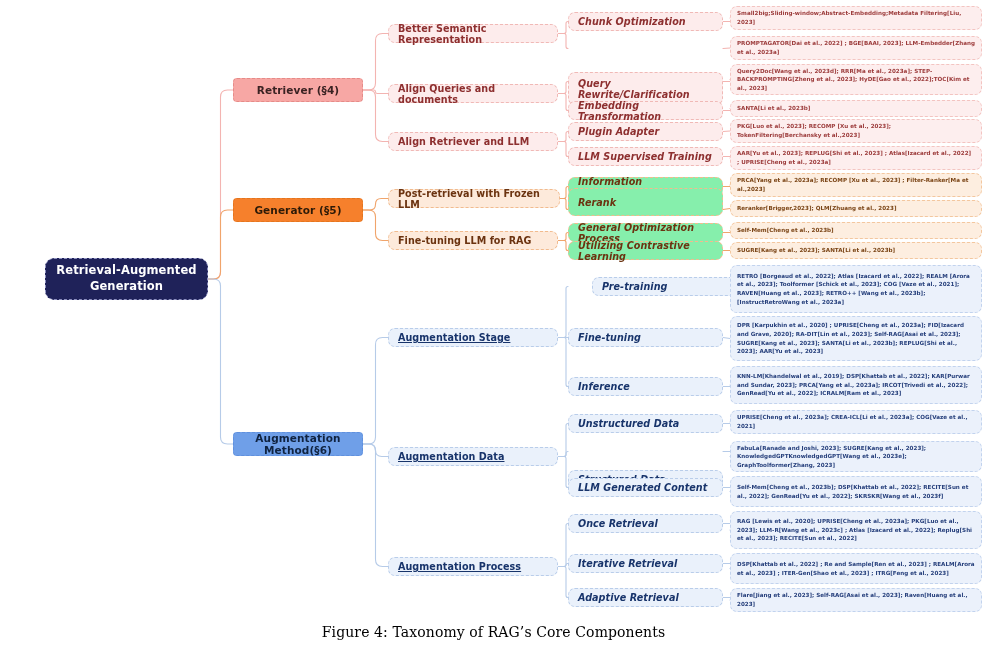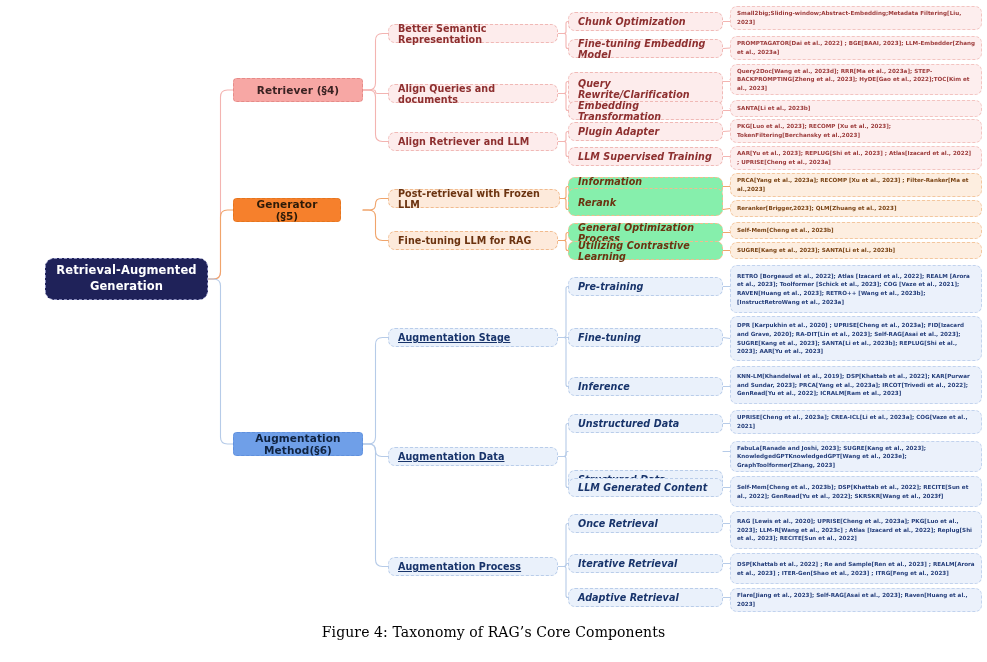--- a/index.html
+++ b/index.html
@@ -191,23 +191,20 @@
       </div>
       <div class="node l2 red" style="left: 388px; top: 24px; width: 170px; height: 19px;">
         <span class="txt">Better Semantic Representation</span>
       </div>
       <div class="node l3 red" style="left: 568px; top: 12px; width: 155px; height: 19px;">
         <span class="txt">Chunk Optimization</span>
       </div>
       <div class="node leaf red" style="left: 730px; top: 6px; width: 252px; height: 24px;">
         <span class="txt">Small2big;Sliding-window;Abstract-Embedding;Metadata Filtering[Liu, 2023]</span>
       </div>
-      <div class="node l3 red" style="left: 568px; top: 39px; width: 155px; height: 19px;">
-        <span class="txt">Fine-tuning Embedding Model</span>
-      </div>
       <div class="node leaf red" style="left: 730px; top: 36px; width: 252px; height: 24px;">
         <span class="txt">PROMPTAGATOR[Dai et al., 2022] ; BGE[BAAI, 2023]; LLM-Embedder[Zhang et al., 2023a]</span>
       </div>
       <div class="node l2 red" style="left: 388px; top: 84px; width: 170px; height: 19px;">
         <span class="txt">Align  Queries and documents</span>
       </div>
       <div class="node l3 red" style="left: 568px; top: 72px; width: 155px; height: 33px;">
         <span class="txt">Query Rewrite/Clarification</span>
       </div>
       <div class="node leaf red" style="left: 730px; top: 64px; width: 252px; height: 31px;">
@@ -227,21 +224,21 @@
       </div>
       <div class="node leaf red" style="left: 730px; top: 119px; width: 252px; height: 24px;">
         <span class="txt">PKG[Luo et al., 2023]; RECOMP [Xu et al., 2023]; TokenFiltering[Berchansky et al.,2023]</span>
       </div>
       <div class="node l3 red" style="left: 568px; top: 147px; width: 155px; height: 19px;">
         <span class="txt">LLM Supervised Training</span>
       </div>
       <div class="node leaf red" style="left: 730px; top: 146px; width: 252px; height: 24px;">
         <span class="txt">AAR[Yu et al., 2023]; REPLUG[Shi et al., 2023] ; Atlas[Izacard et al., 2022] ; UPRISE[Cheng et al., 2023a]</span>
       </div>
-      <div class="node l1 orange" style="left: 233px; top: 198px; width: 108px; height: 24px;">
+      <div class="node l1 orange" style="left: 233px; top: 198px; width: 130px; height: 24px;">
         <span class="txt">Generator (§5)</span>
       </div>
       <div class="node l2 orange" style="left: 388px; top: 189px; width: 172px; height: 19px;">
         <span class="txt">Post-retrieval with Frozen LLM</span>
       </div>
       <div class="node l3 orange" style="left: 568px; top: 177px; width: 155px; height: 19px;">
         <span class="txt">Information Compression</span>
       </div>
       <div class="node leaf orange" style="left: 730px; top: 173px; width: 252px; height: 24px;">
         <span class="txt">PRCA[Yang et al., 2023a]; RECOMP [Xu et al., 2023] ; Filter-Ranker[Ma et al.,2023]</span>
@@ -266,21 +263,21 @@
       </div>
       <div class="node leaf orange" style="left: 730px; top: 242px; width: 252px; height: 17px;">
         <span class="txt">SUGRE[Kang et al., 2023]; SANTA[Li et al., 2023b]</span>
       </div>
       <div class="node l1 blue" style="left: 233px; top: 432px; width: 130px; height: 24px;">
         <span class="txt">Augmentation Method(§6)</span>
       </div>
       <div class="node l2 blue" style="left: 388px; top: 328px; width: 170px; height: 19px;">
         <span class="txt">Augmentation Stage</span>
       </div>
-      <div class="node l3 blue" style="left: 568px; top: 277px; width: 155px; height: 19px;">
+      <div class="node l3 blue" style="left: 592px; top: 277px; width: 155px; height: 19px;">
         <span class="txt">Pre-training</span>
       </div>
       <div class="node leaf blue" style="left: 730px; top: 265px; width: 252px; height: 48px;">
         <span class="txt">RETRO [Borgeaud et al., 2022]; Atlas [Izacard et al., 2022]; REALM [Arora et al., 2023]; Toolformer [Schick et al., 2023]; COG [Vaze et al., 2021]; RAVEN[Huang et al., 2023]; RETRO++ [Wang et al., 2023b]; [InstructRetroWang et al., 2023a]</span>
       </div>
       <div class="node l3 blue" style="left: 568px; top: 328px; width: 155px; height: 19px;">
         <span class="txt">Fine-tuning</span>
       </div>
       <div class="node leaf blue" style="left: 730px; top: 316px; width: 252px; height: 45px;">
         <span class="txt">DPR [Karpukhin et al., 2020] ; UPRISE[Cheng et al., 2023a]; FID[Izacard and Grave, 2020]; RA-DIT[Lin et al., 2023]; Self-RAG[Asai et al., 2023]; SUGRE[Kang et al., 2023]; SANTA[Li et al., 2023b]; REPLUG[Shi et al., 2023]; AAR[Yu et al., 2023]</span>

